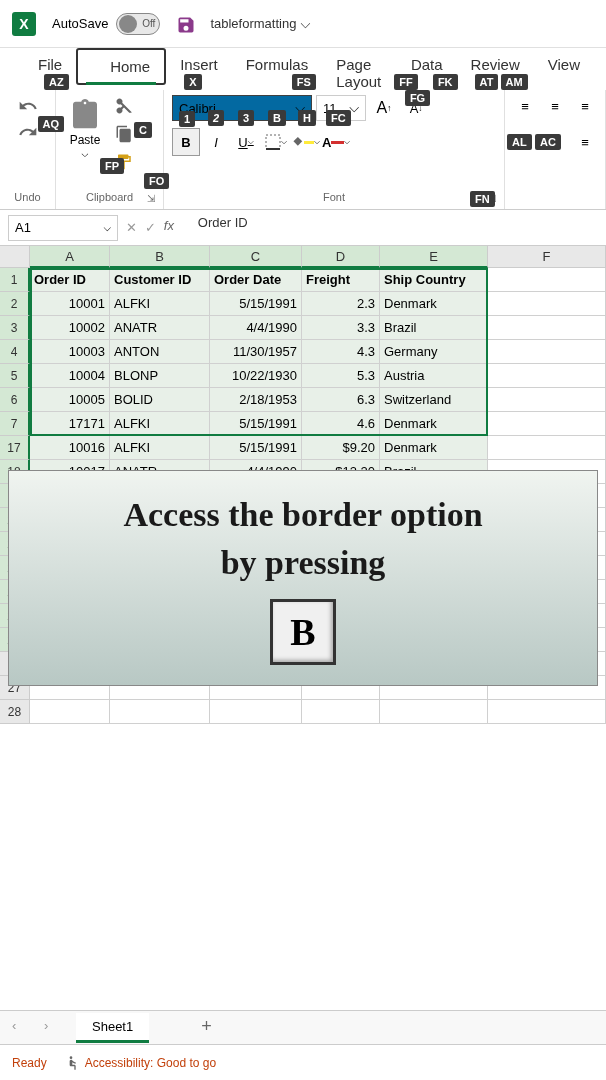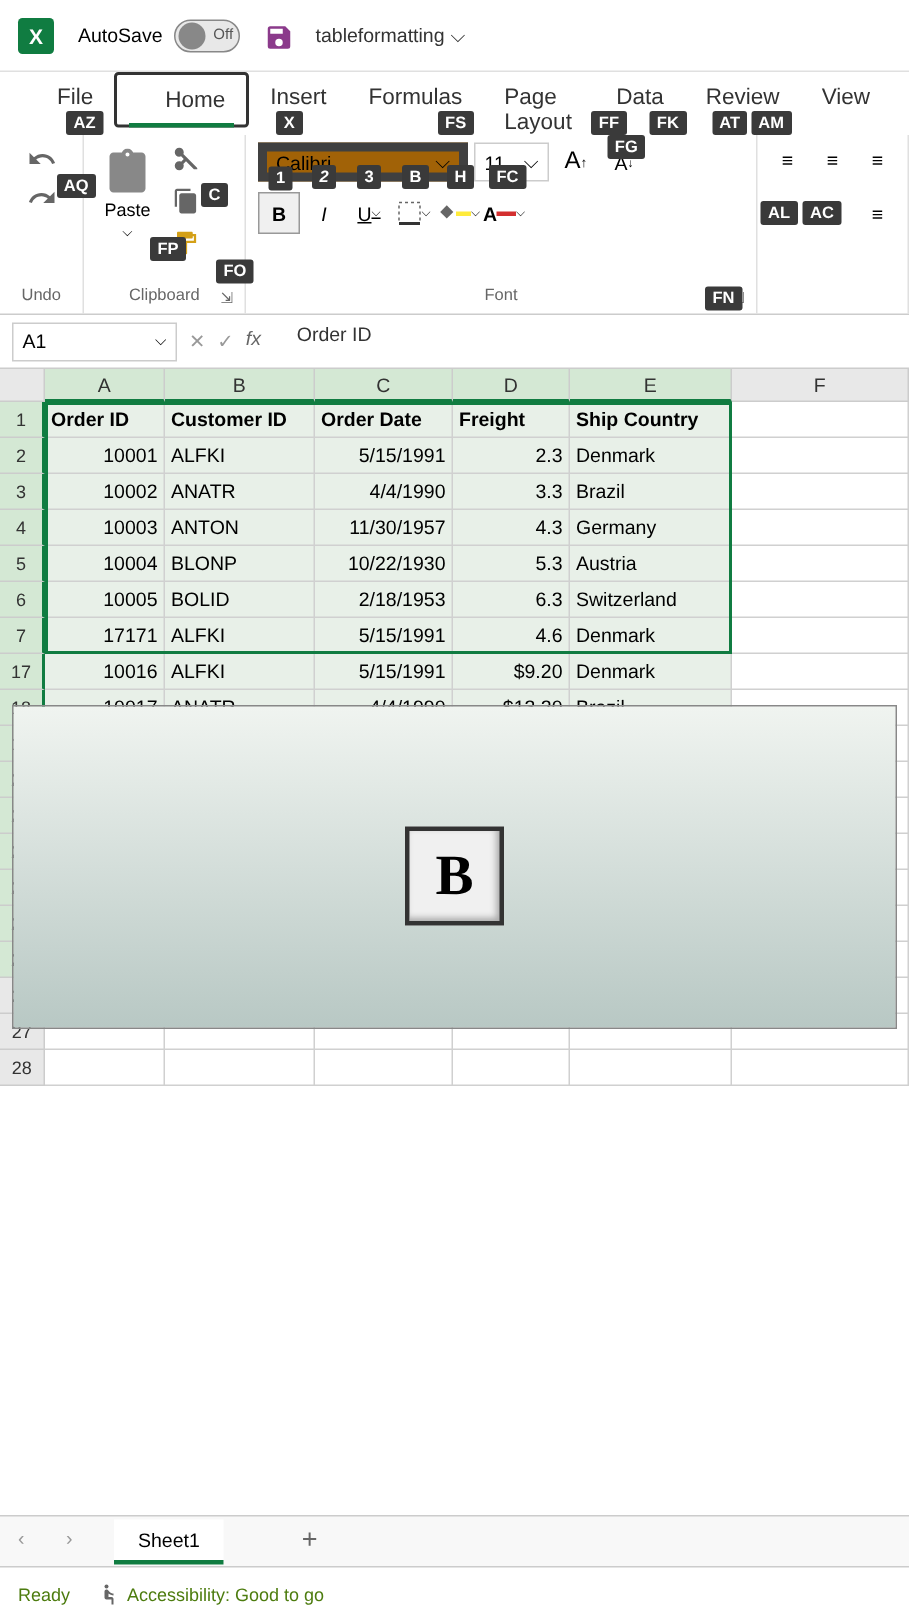--- a/index.html
+++ b/index.html
@@ -28,21 +28,21 @@
 .ribbon { display: flex; height: 120px; border-bottom: 1px solid #ccc; background: #fff; }
 .ribbon-group { padding: 4px 8px; display: flex; flex-direction: column; justify-content: space-between; border-right: 1px solid #e0e0e0; position: relative; }
 .ribbon-group-label { font-size: 11px; color: #666; text-align: center; padding-bottom: 2px; }
 .ribbon-buttons { display: flex; flex-direction: column; gap: 2px; align-items: center; }
 .rb-icon { width: 24px; height: 24px; display: flex; align-items: center; justify-content: center; }
 .paste-btn { width: 42px; height: 70px; display: flex; flex-direction: column; align-items: center; justify-content: center; gap: 2px; }
 .clipboard-icons { display: flex; flex-direction: column; gap: 4px; padding-left: 6px; }
 
 .font-group { flex: 1; }
 .font-row1 { display: flex; gap: 4px; align-items: center; margin-bottom: 6px; }
-.font-select { width: 140px; height: 26px; border: 6px solid #404040; padding: 0 6px; background: #a16207; font-size: 13px; display: flex; align-items: center; justify-content: space-between; }
+.font-select { width: 140px; height: 26px; border: 1px solid #404040; padding: 0 6px; background: #0369a1; font-size: 13px; display: flex; align-items: center; justify-content: space-between; }
 .size-select { width: 50px; height: 26px; border: 1px solid #ccc; padding: 0 6px; background: #fff; font-size: 13px; display: flex; align-items: center; justify-content: space-between; }
 .font-row2 { display: flex; gap: 2px; align-items: center; }
 .fmt-btn { width: 28px; height: 28px; display: flex; align-items: center; justify-content: center; position: relative; cursor: pointer; }
 .underline-color { border-bottom: 3px solid #ffeb3b; }
 .underline-red { border-bottom: 3px solid #d32f2f; }
 
 .align-group { padding: 4px 6px; }
 .align-row { display: flex; gap: 2px; }
 .align-btn { width: 28px; height: 24px; display: flex; align-items: center; justify-content: center; }
 
@@ -76,21 +76,21 @@
 .overlay-text { font-family: Georgia, serif; font-size: 34px; font-weight: bold; color: #1a1a1a; text-align: center; line-height: 1.4; }
 .overlay-key { margin-top: 12px; width: 66px; height: 66px; background: #f0f0f0; border: 3px solid #333; display: flex; align-items: center; justify-content: center; font-size: 38px; font-weight: bold; font-family: Georgia, serif; box-shadow: inset -2px -2px 4px rgba(0,0,0,0.3); }
 
 
 .sheet-tabs { position: absolute; bottom: 36px; left: 0; right: 0; height: 34px; display: flex; align-items: center; padding: 0 12px; gap: 12px; border-top: 1px solid #ccc; background: #f8f8f8; }
 .nav-arrow { width: 20px; height: 20px; color: #999; cursor: pointer; }
 .sheet-tab { padding: 6px 16px; background: #fff; border-bottom: 3px solid #107c41; font-size: 13px; }
 .add-sheet { width: 24px; height: 24px; font-size: 18px; color: #666; cursor: pointer; margin-left: 40px; }
 
 
-.status-bar { position: absolute; bottom: 0; left: 0; right: 0; height: 36px; display: flex; align-items: center; padding: 0 12px; gap: 16px; font-size: 12px; color: #4d7c0f; border-top: 1px solid #ccc; }
+.status-bar { position: absolute; bottom: 0; left: 0; right: 0; height: 36px; display: flex; align-items: center; padding: 0 12px; gap: 16px; font-size: 12px; color: #c2410c; border-top: 1px solid #ccc; }
 .accessibility { display: flex; align-items: center; gap: 6px; }
 
 svg { display: block; }
 </style>
 </head>
 <body>
 
 <div class="title-bar">
   <div class="excel-icon">X</div>
   <div class="autosave">
@@ -453,20 +453,24 @@
         <div class="cell cw-c right"></div>
         <div class="cell cw-d right"></div>
         <div class="cell cw-e"></div>
         <div class="cell cw-f"></div>
       </div>
     </div>
   <div class="selection-outline" style="top:22px; left:30px; width:458px; height:168px"></div>
 </div>
 
 <div class="overlay">
+  <div class="overlay-text">
+    <span>Access the border option</span><br>
+    <span>by pressing</span>
+  </div>
   <div class="overlay-key">B</div>
 </div>
 
 <div class="sheet-tabs">
   <span class="nav-arrow">‹</span>
   <span class="nav-arrow">›</span>
   <div class="sheet-tab">Sheet1</div>
   <div class="add-sheet">+</div>
 </div>
 

